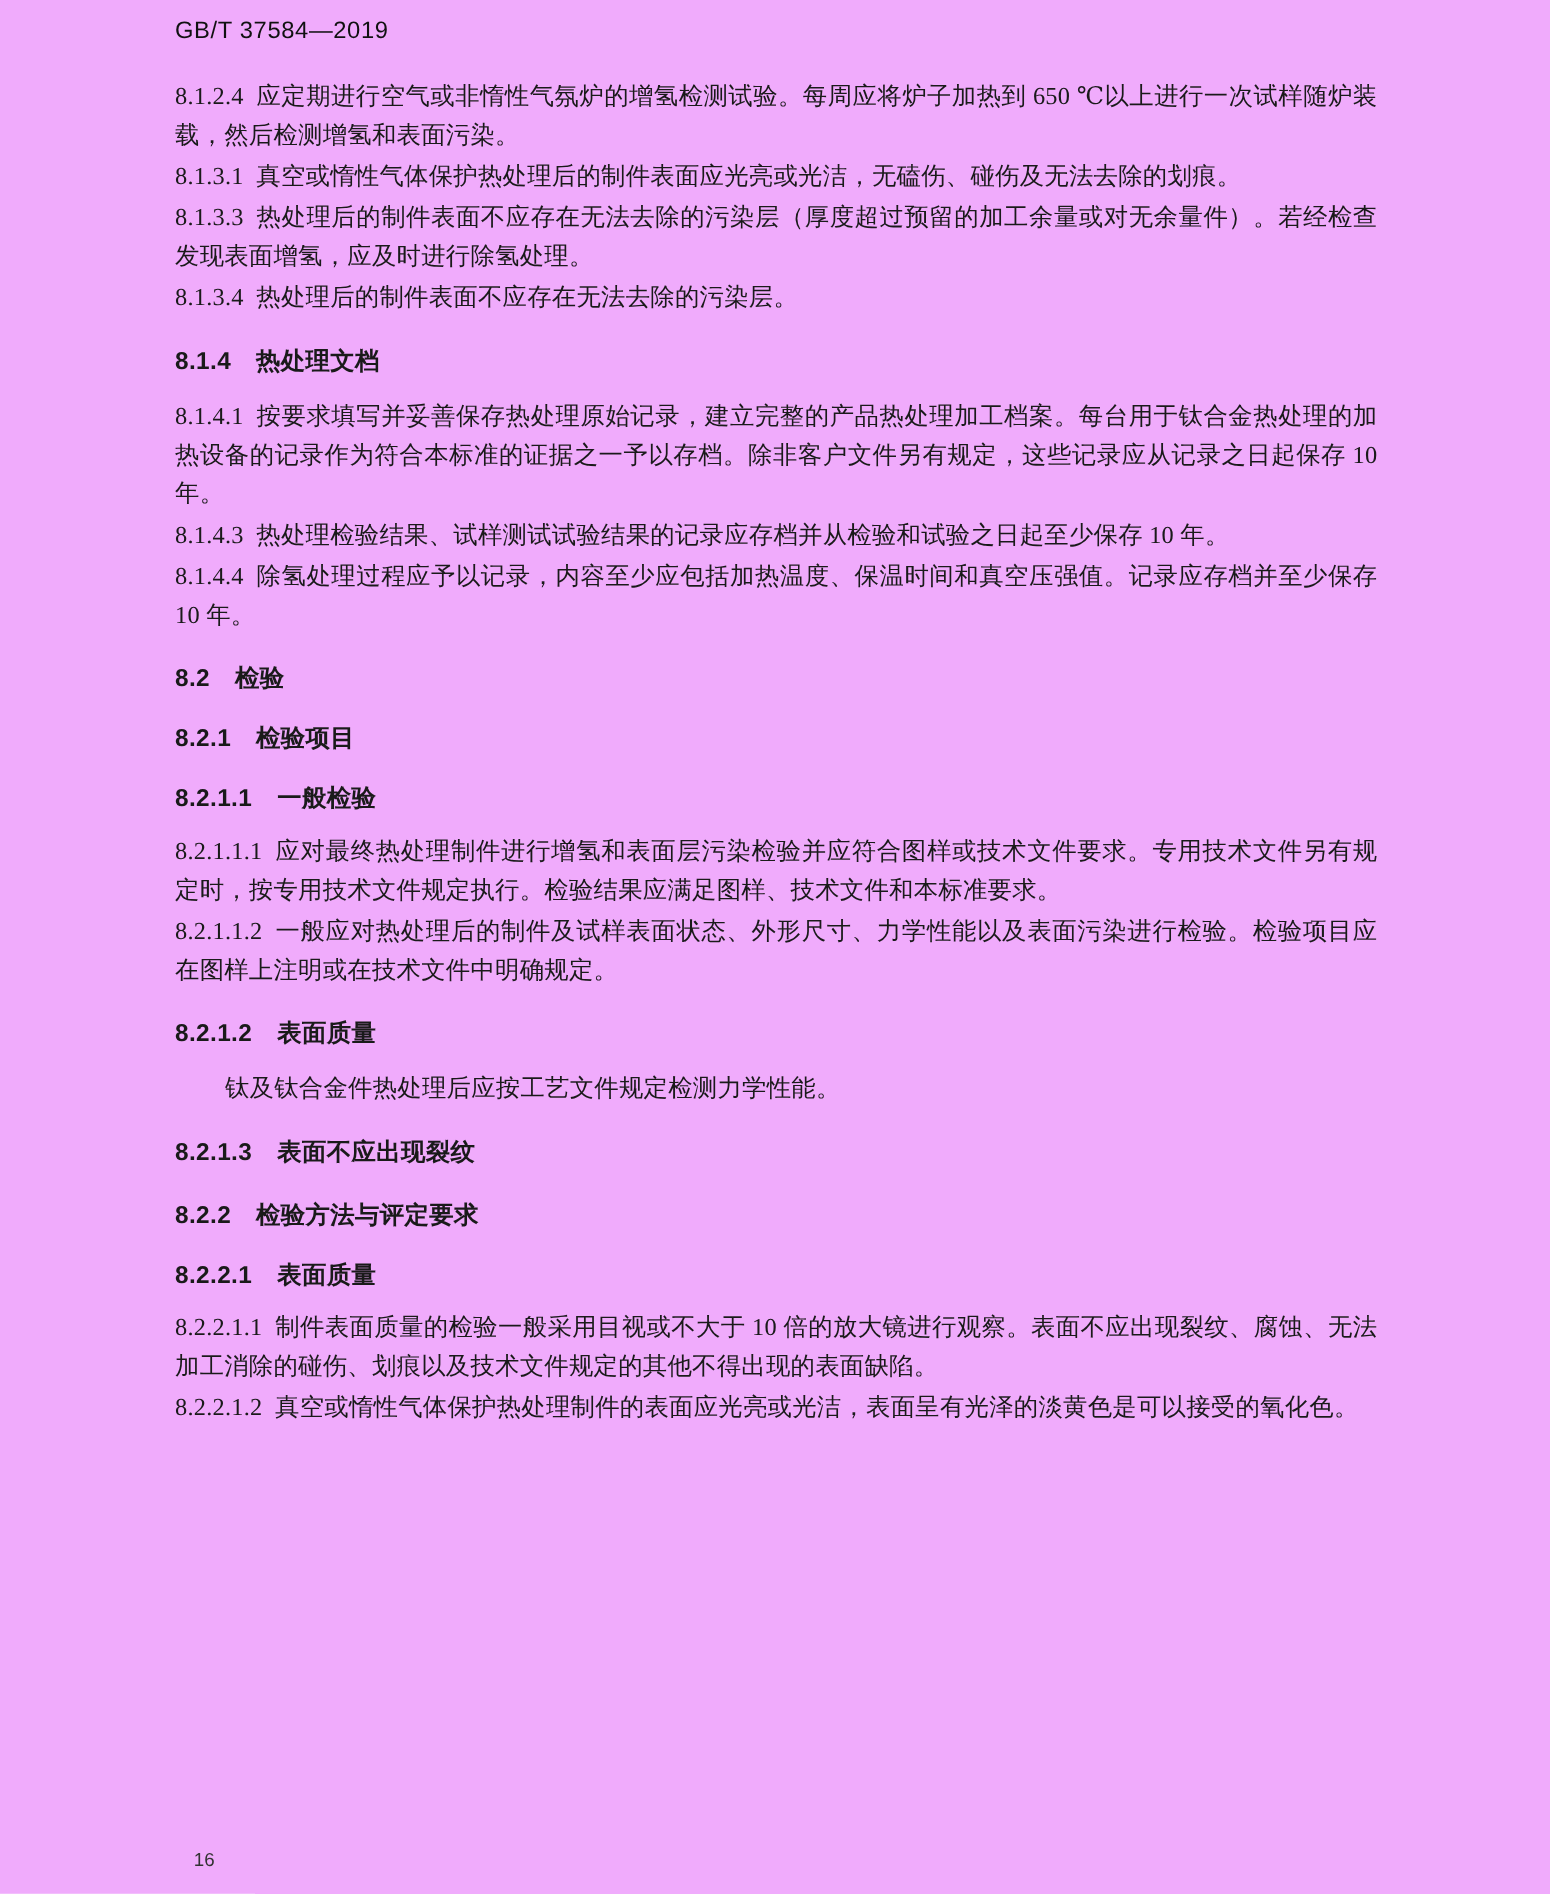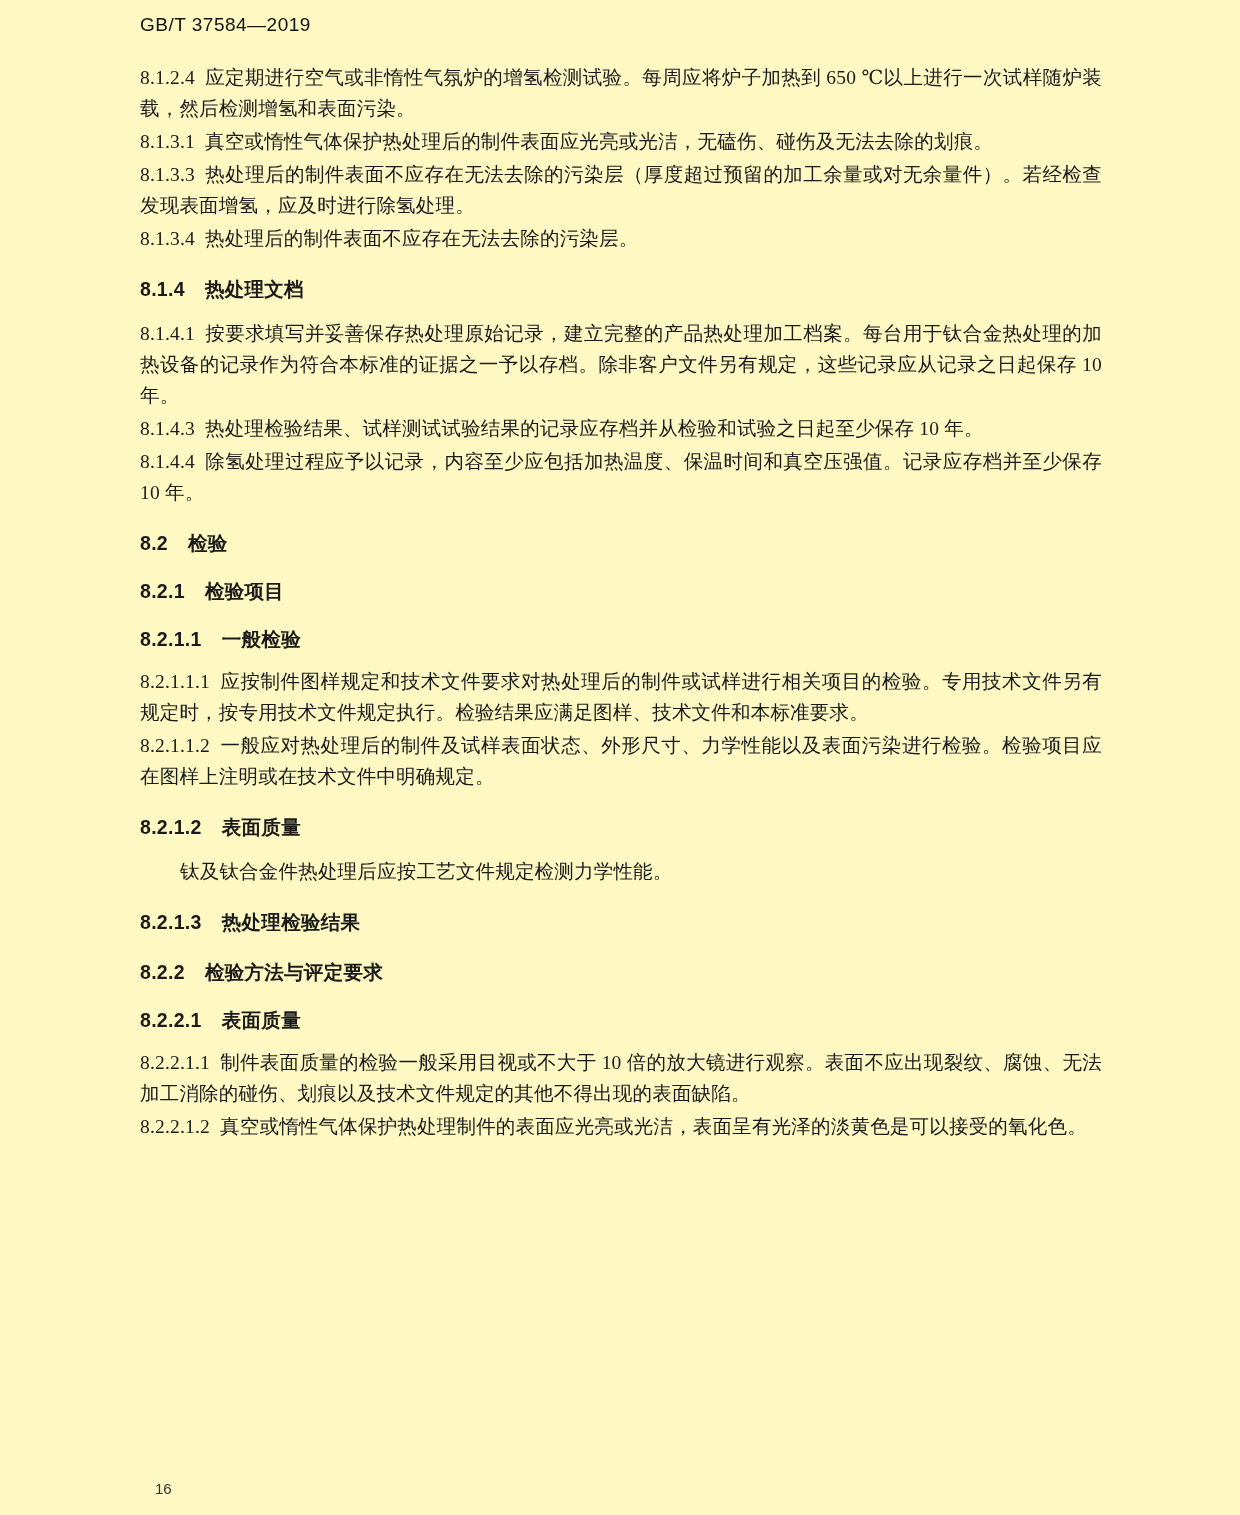--- a/index.html
+++ b/index.html
@@ -14,21 +14,21 @@
     color: #1a1a1a;
     position: relative;
     overflow: hidden;
   }
   .page {
     position: relative;
     width: 1240px;
     height: 1515px;
     box-sizing: border-box;
     padding: 0;
-    background: #fef9c3;
+    background: #f0abfc;
   }
   .header {
     position: absolute;
     top: 14px;
     left: 140px;
     font-size: 19px;
     letter-spacing: 0.5px;
     font-family: "Liberation Sans", sans-serif;
     color: #111;
   }
@@ -109,29 +109,29 @@
     <p class="para"><span class="num">8.1.4.3</span><span>热处理检验结果、试样测试试验结果的记录应存档并从检验和试验之日起至少保存 10 年。</span></p>
 
     <p class="para"><span class="num">8.1.4.4</span><span>除氢处理过程应予以记录，内容至少应包括加热温度、保温时间和真空压强值。记录应存档并至少保存 10 年。</span></p>
 
     <p class="heading"><span class="num">8.2</span><span>检验</span></p>
 
     <p class="heading tight"><span class="num">8.2.1</span><span>检验项目</span></p>
 
     <p class="heading tight"><span class="num">8.2.1.1</span><span>一般检验</span></p>
 
-    <p class="para"><span class="num">8.2.1.1.1</span><span>应按制件图样规定和技术文件要求对热处理后的制件或试样进行相关项目的检验。专用技术文件另有规定时，按专用技术文件规定执行。检验结果应满足图样、技术文件和本标准要求。</span></p>
+    <p class="para"><span class="num">8.2.1.1.1</span><span>应对最终热处理制件进行增氢和表面层污染检验并应符合图样或技术文件要求。专用技术文件另有规定时，按专用技术文件规定执行。检验结果应满足图样、技术文件和本标准要求。</span></p>
 
     <p class="para"><span class="num">8.2.1.1.2</span><span>一般应对热处理后的制件及试样表面状态、外形尺寸、力学性能以及表面污染进行检验。检验项目应在图样上注明或在技术文件中明确规定。</span></p>
 
     <p class="heading"><span class="num">8.2.1.2</span><span>表面质量</span></p>
 
     <p class="para indent">钛及钛合金件热处理后应按工艺文件规定检测力学性能。</p>
 
-    <p class="heading"><span class="num">8.2.1.3</span><span>热处理检验结果</span></p>
+    <p class="heading"><span class="num">8.2.1.3</span><span>表面不应出现裂纹</span></p>
 
 
     <p class="heading"><span class="num">8.2.2</span><span>检验方法与评定要求</span></p>
 
     <p class="heading tight"><span class="num">8.2.2.1</span><span>表面质量</span></p>
 
     <p class="para"><span class="num">8.2.2.1.1</span><span>制件表面质量的检验一般采用目视或不大于 10 倍的放大镜进行观察。表面不应出现裂纹、腐蚀、无法加工消除的碰伤、划痕以及技术文件规定的其他不得出现的表面缺陷。</span></p>
 
     <p class="para"><span class="num">8.2.2.1.2</span><span>真空或惰性气体保护热处理制件的表面应光亮或光洁，表面呈有光泽的淡黄色是可以接受的氧化色。</span></p>
 

